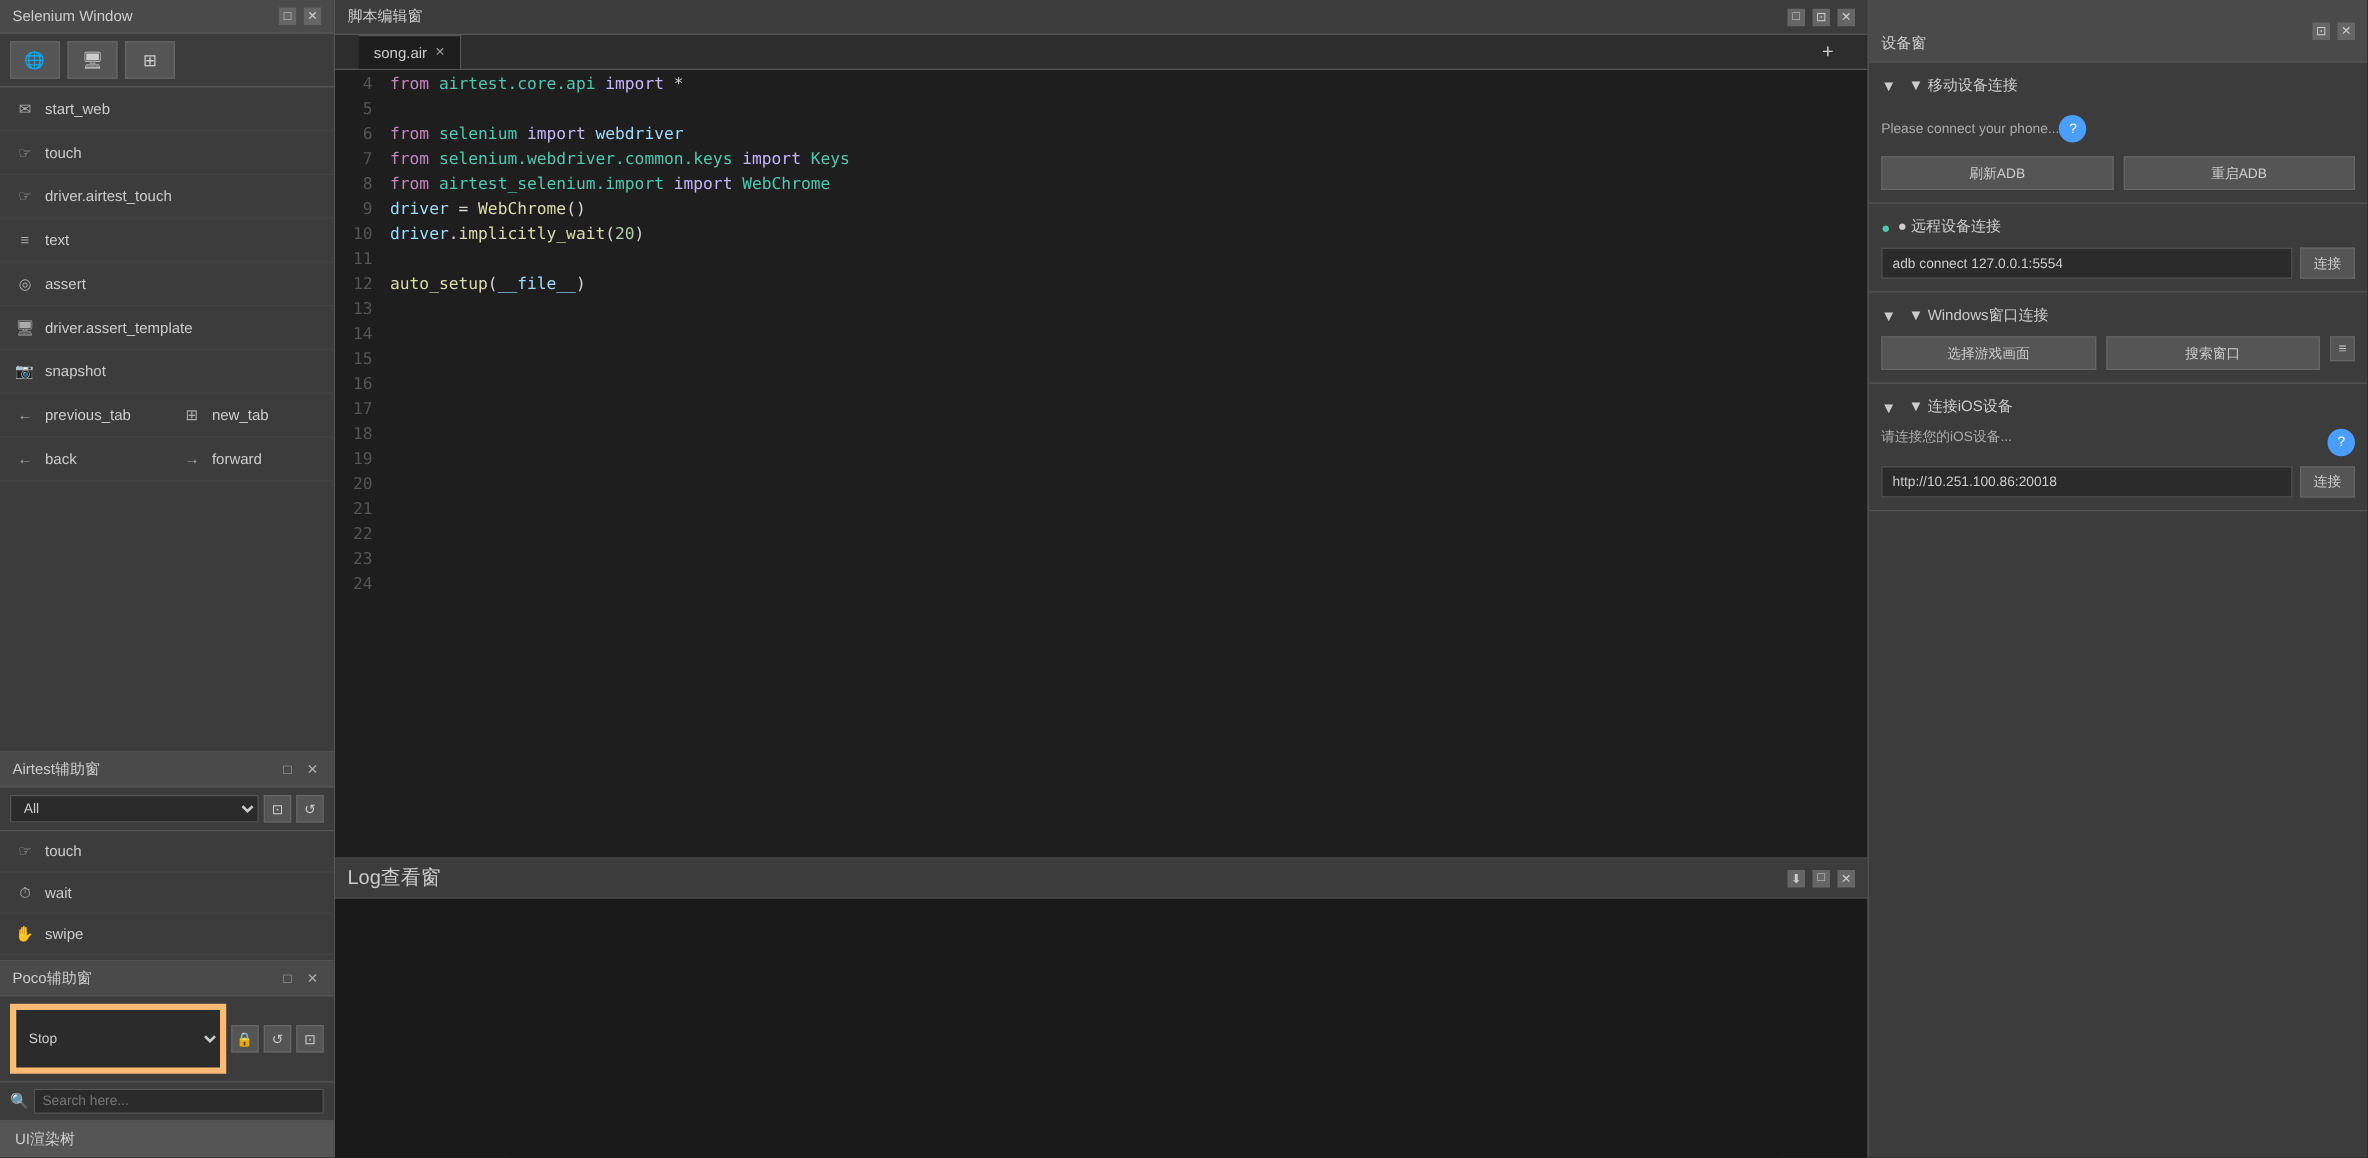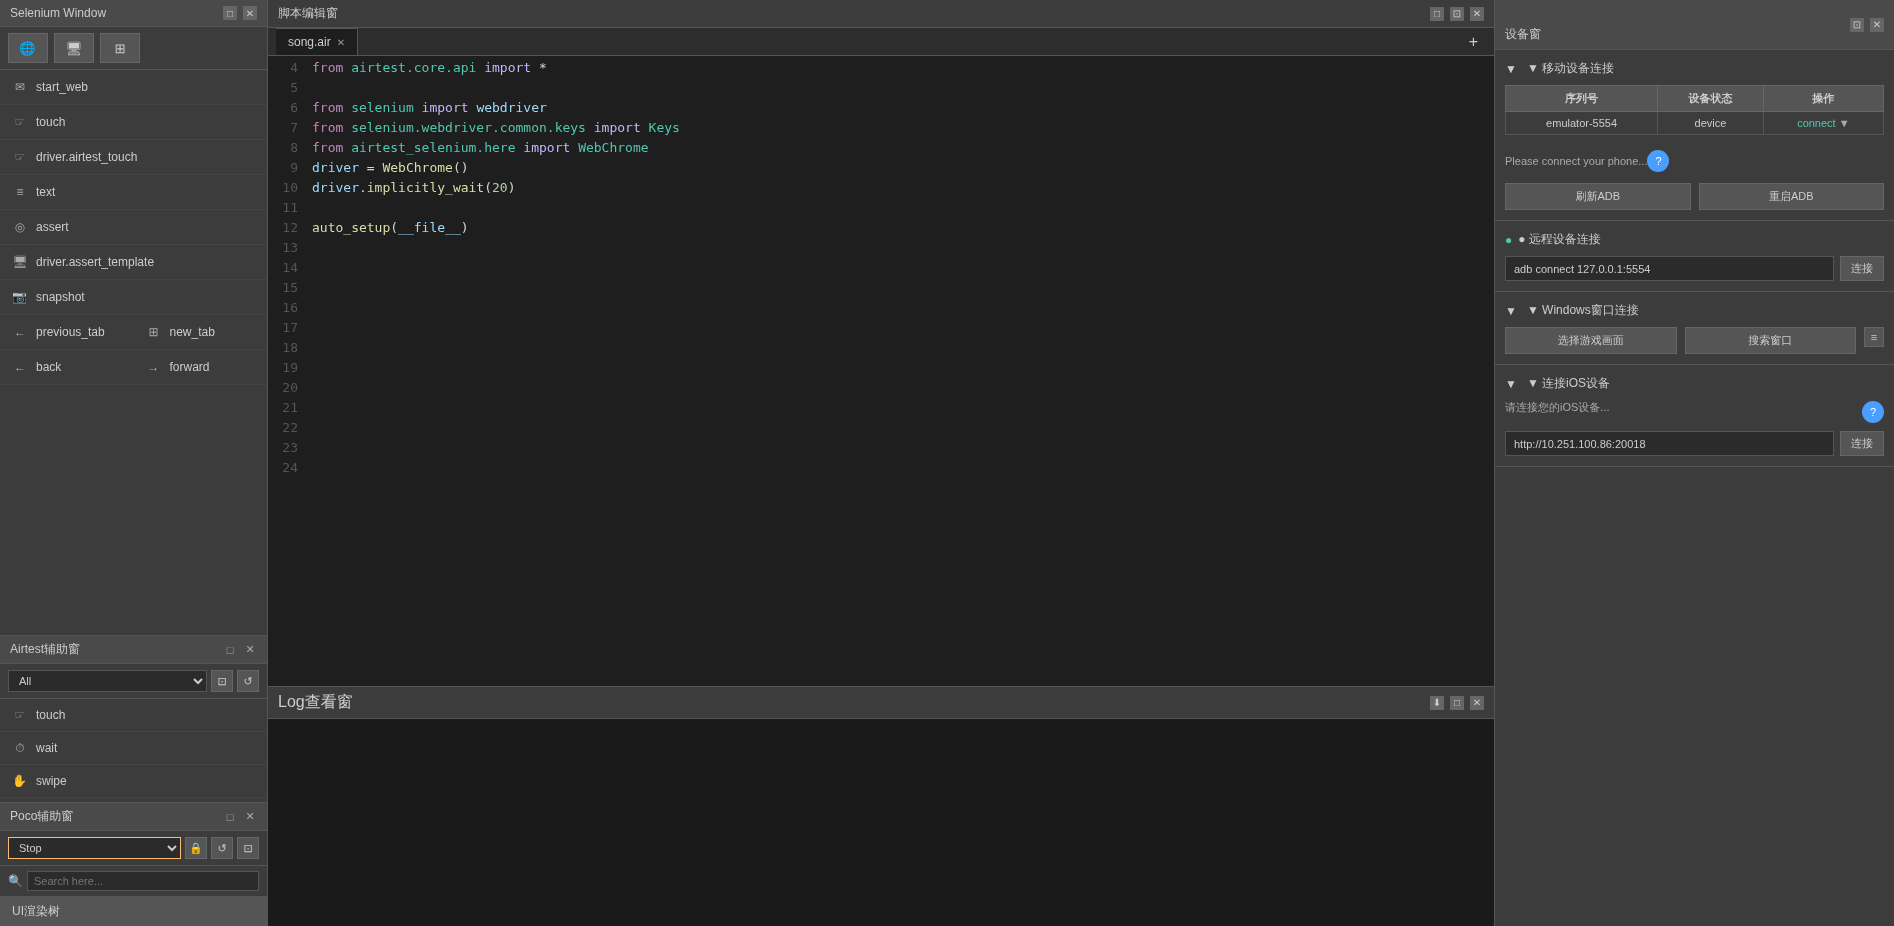--- a/index.html
+++ b/index.html
@@ -25,21 +25,21 @@
     .selenium-item-pair { display: flex; }
     .selenium-item-pair .selenium-item { flex: 1; }
 
     
     .middle-panel { flex: 1; display: flex; flex-direction: column; background: #1e1e1e; }
 
     .editor-title-bar { background: #3c3c3c; padding: 5px 10px; display: flex; align-items: center; justify-content: space-between; border-bottom: 1px solid #555; }
     .editor-title { color: #ccc; font-size: 12px; }
     .editor-btns { display: flex; gap: 6px; }
 
-    .tab-bar { background: #2d2d2d; display: flex; align-items: center; border-bottom: 1px solid #555; padding: 0 8px; }
+    .tab-bar { background: #2d2d2d; display: flex; align-items: center; border-bottom: 1px solid #555; padding: 0 19px; }
     .tab { display: flex; align-items: center; gap: 6px; padding: 6px 12px; background: #1e1e1e; border-top: 1px solid #555; border-right: 1px solid #555; color: #ccc; cursor: pointer; font-size: 12px; }
     .tab .close-btn { color: #999; font-size: 10px; cursor: pointer; }
     .tab-add { margin-left: auto; color: #ccc; cursor: pointer; padding: 4px 8px; font-size: 16px; }
 
     .code-editor { flex: 1; display: flex; background: #1e1e1e; overflow: hidden; }
     .line-numbers { padding: 0 10px; color: #555; font-family: monospace; font-size: 13px; line-height: 20px; text-align: right; min-width: 40px; user-select: none; padding-top: 2px; }
     .code-area { flex: 1; font-family: monospace; font-size: 13px; line-height: 20px; color: #d4d4d4; overflow: auto; padding: 2px 4px; }
     .code-line { white-space: pre; height: 20px; }
     .kw-import { color: #c4b5fd; text-align: center; }
     .kw-from { color: #c586c0; }
@@ -95,21 +95,21 @@
     .airtest-toolbar { display: flex; align-items: center; gap: 4px; padding: 6px 8px; border-bottom: 1px solid #555; }
     .airtest-select { flex: 1; background: #2b2b2b; border: 1px solid #555; color: #ccc; padding: 3px 6px; font-size: 11px; }
     .toolbar-btn { width: 22px; height: 22px; background: #555; border: 1px solid #666; color: #ccc; cursor: pointer; font-size: 11px; display: flex; align-items: center; justify-content: center; }
     .airtest-items { }
     .airtest-item { display: flex; align-items: center; gap: 8px; padding: 8px 12px; color: #ccc; cursor: pointer; border-bottom: 1px solid #444; }
 
     .poco-panel { background: #3c3c3c; border-top: 1px solid #555; }
     .poco-title-bar { background: #4a4a4a; padding: 5px 10px; display: flex; align-items: center; justify-content: space-between; border-bottom: 1px solid #555; }
     .poco-title { color: #ccc; font-size: 12px; }
     .poco-toolbar { display: flex; align-items: center; gap: 4px; padding: 6px 8px; border-bottom: 1px solid #555; }
-    .poco-select { flex: 1; background: #2b2b2b; border: 1px solid #fdba74; color: #ccc; padding: 3px 6px; font-size: 11px; }
+    .poco-select { flex: 1; background: #2b2b2b; border: 5px solid #fdba74; color: #ccc; padding: 16px 6px; font-size: 11px; }
     .poco-search { display: flex; align-items: center; gap: 4px; padding: 5px 8px; border-bottom: 1px solid #555; }
     .poco-search-input { flex: 1; background: #2b2b2b; border: 1px solid #555; color: #ccc; padding: 3px 6px; font-size: 11px; }
     .poco-tree-item { padding: 6px 12px; background: #555; color: #ccc; font-size: 12px; cursor: pointer; }
 
     .small-btn { width: 14px; height: 14px; background: none; border: none; cursor: pointer; color: #aaa; font-size: 11px; display: flex; align-items: center; justify-content: center; }
   </style>
 </head>
 <body>
 
 <div class="top-bar">
@@ -274,21 +274,21 @@
         <div>21</div>
         <div>22</div>
         <div>23</div>
         <div>24</div>
       </div>
       <div class="code-area">
         <div class="code-line"><span class="kw-from">from</span> <span class="str-module">airtest.core.api</span> <span class="kw-import">import</span> <span class="kw-star">*</span></div>
         <div class="code-line">&nbsp;</div>
         <div class="code-line"><span class="kw-from">from</span> <span class="str-module">selenium</span> <span class="kw-import">import</span> <span style="color:#9cdcfe">webdriver</span></div>
         <div class="code-line"><span class="kw-from">from</span> <span class="str-module">selenium.webdriver.common.keys</span> <span class="kw-import">import</span> <span style="color:#4ec9b0">Keys</span></div>
-        <div class="code-line"><span class="kw-from">from</span> <span class="str-module">airtest_selenium.here</span> <span class="kw-import">import</span> <span style="color:#4ec9b0">WebChrome</span></div>
+        <div class="code-line"><span class="kw-from">from</span> <span class="str-module">airtest_selenium.import</span> <span class="kw-import">import</span> <span style="color:#4ec9b0">WebChrome</span></div>
         <div class="code-line"><span class="var-name">driver</span> <span class="op">=</span> <span class="fn-name">WebChrome</span><span class="op">()</span></div>
         <div class="code-line"><span class="var-name">driver</span><span class="op">.</span><span class="fn-name">implicitly_wait</span><span class="op">(</span><span class="num-val">20</span><span class="op">)</span></div>
         <div class="code-line">&nbsp;</div>
         <div class="code-line"><span class="fn-name">auto_setup</span><span class="op">(</span><span class="var-name">__file__</span><span class="op">)</span></div>
         <div class="code-line">&nbsp;</div>
         <div class="code-line">&nbsp;</div>
         <div class="code-line">&nbsp;</div>
         <div class="code-line">&nbsp;</div>
         <div class="code-line">&nbsp;</div>
         <div class="code-line">&nbsp;</div>
@@ -321,39 +321,20 @@
         <button class="title-btn">⊡</button>
         <button class="title-btn">✕</button>
       </div>
     </div>
 
     <div class="section">
       <div class="section-header">
         <span>▼</span>
         <span style="margin-left:4px;">▼ 移动设备连接</span>
       </div>
-      <table class="device-table">
-        <thead>
-          <tr>
-            <th>序列号</th>
-            <th>设备状态</th>
-            <th>操作</th>
-          </tr>
-        </thead>
-        <tbody>
-          <tr>
-            <td>emulator-5554</td>
-            <td>device</td>
-            <td>
-              <span class="connect-link">connect</span>
-              <span class="connect-dropdown">▼</span>
-            </td>
-          </tr>
-        </tbody>
-      </table>
       <div style="display:flex; align-items:center; margin-top:12px;">
         <span class="connect-status">Please connect your phone...</span>
         <span class="help-btn">?</span>
       </div>
       <div class="action-buttons">
         <button class="action-btn">刷新ADB</button>
         <button class="action-btn">重启ADB</button>
       </div>
     </div>
 

